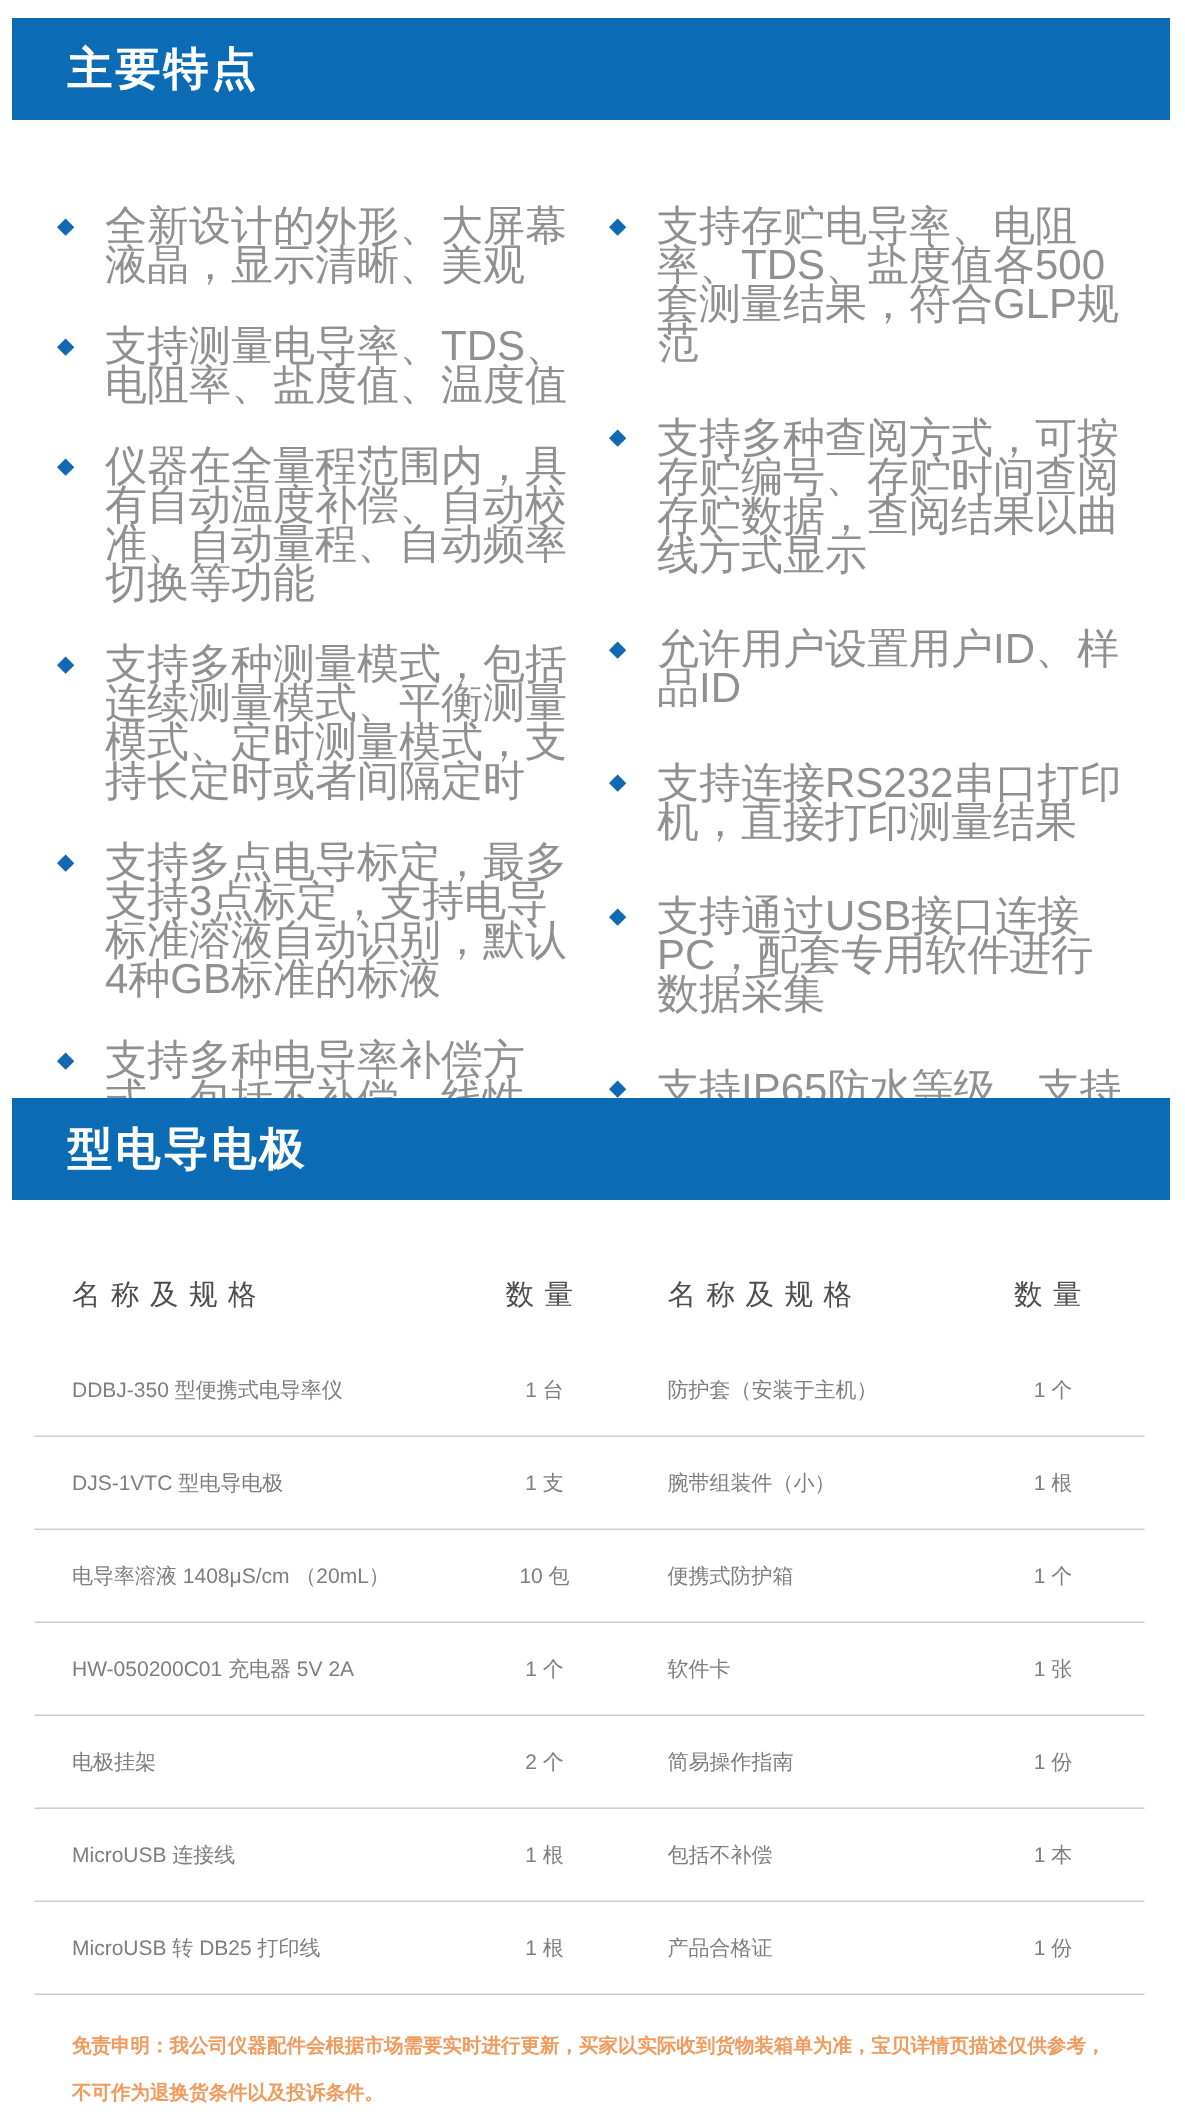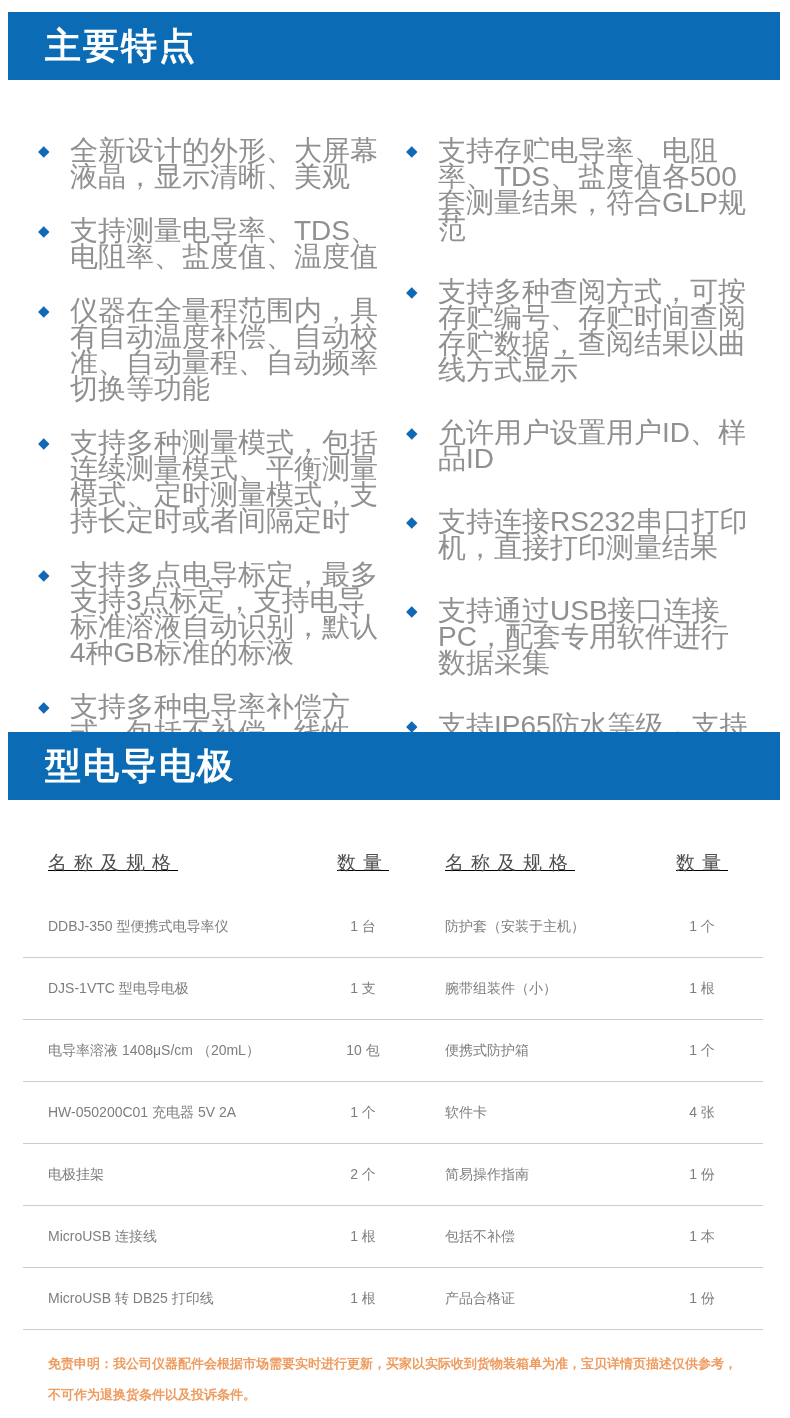--- a/index.html
+++ b/index.html
@@ -15,36 +15,36 @@
   *{margin:0;padding:0;box-sizing:border-box;}
   html,body{background:var(--page-bg);}
   body{font-family:"Liberation Sans",sans-serif;}
   .page{position:relative;width:790px;height:1418px;background:var(--page-bg);overflow:hidden;}
 
   
   .section-bar{position:absolute;left:8px;width:772px;height:68px;background:var(--accent);
     display:flex;align-items:center;padding-left:37px;}
   .section-bar.first{top:12px;}
   .section-bar.second{top:732px;}
-  .section-title{color:#ffffff;font-size:36px;font-weight:600;letter-spacing:2px;}
+  .section-title{color:#ffffff;font-size:30px;font-weight:600;letter-spacing:2px;}
 
   
   .features{position:absolute;left:38px;top:138px;width:716px;display:flex;}
   .feature-col{list-style:none;width:348px;display:flex;flex-direction:column;}
   .feature-col.left{margin-right:20px;}
   .feature-col.left .feature-item{margin-bottom:28px;}
   .feature-col.right .feature-item{margin-bottom:37px;}
   .feature-item{display:flex;align-items:flex-start;}
   .bullet{flex:0 0 32px;color:var(--bullet);font-size:15px;line-height:26px;}
   .feature-text{font-size:28px;line-height:26px;color:var(--feature-text);}
 
   
   .config-table{position:absolute;left:23px;top:840px;width:740px;}
   .table-row{display:grid;grid-template-columns:295px 90px 245px 110px;align-items:center;}
-  .table-row.header{height:46px;margin-bottom:10px;text-decoration:underline;}
+  .table-row.header{height:46px;margin-bottom:10px;}
   .table-row.body-row{height:62px;border-bottom:1px solid var(--divider);}
   .cell{overflow:hidden;white-space:nowrap;}
   .cell.c1{padding-left:25px;}
   .cell.c3{padding-left:37px;}
   .cell.c2,.cell.c4{text-align:center;}
   .cell.c4{padding-right:12px;}
   .hname,.hqty{font-size:19px;letter-spacing:7px;color:var(--header-text);}
   .body-row .cell{font-size:14px;color:var(--table-text);}
 
   
@@ -158,21 +158,21 @@
           <div class="cell c1">电导率溶液 1408μS/cm （20mL）</div>
           <div class="cell c2">10 包</div>
           <div class="cell c3">便携式防护箱</div>
           <div class="cell c4">1 个</div>
         </div>
 
         <div class="table-row body-row">
           <div class="cell c1">HW-050200C01 充电器 5V 2A</div>
           <div class="cell c2">1 个</div>
           <div class="cell c3">软件卡</div>
-          <div class="cell c4">4 张</div>
+          <div class="cell c4">1 张</div>
         </div>
 
         <div class="table-row body-row">
           <div class="cell c1">电极挂架</div>
           <div class="cell c2">2 个</div>
           <div class="cell c3">简易操作指南</div>
           <div class="cell c4">1 份</div>
         </div>
 
         <div class="table-row body-row">

